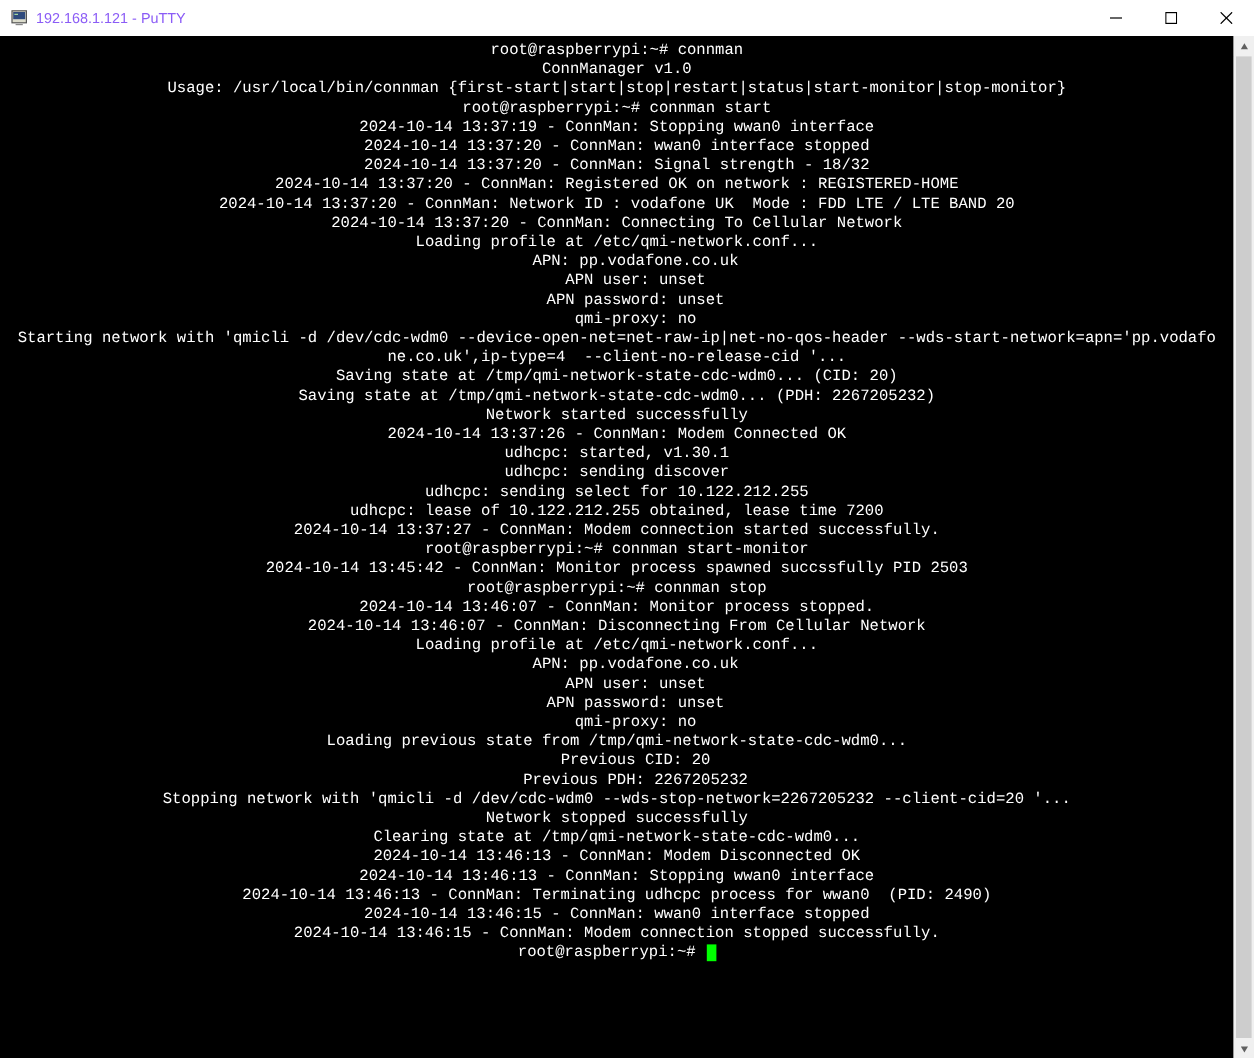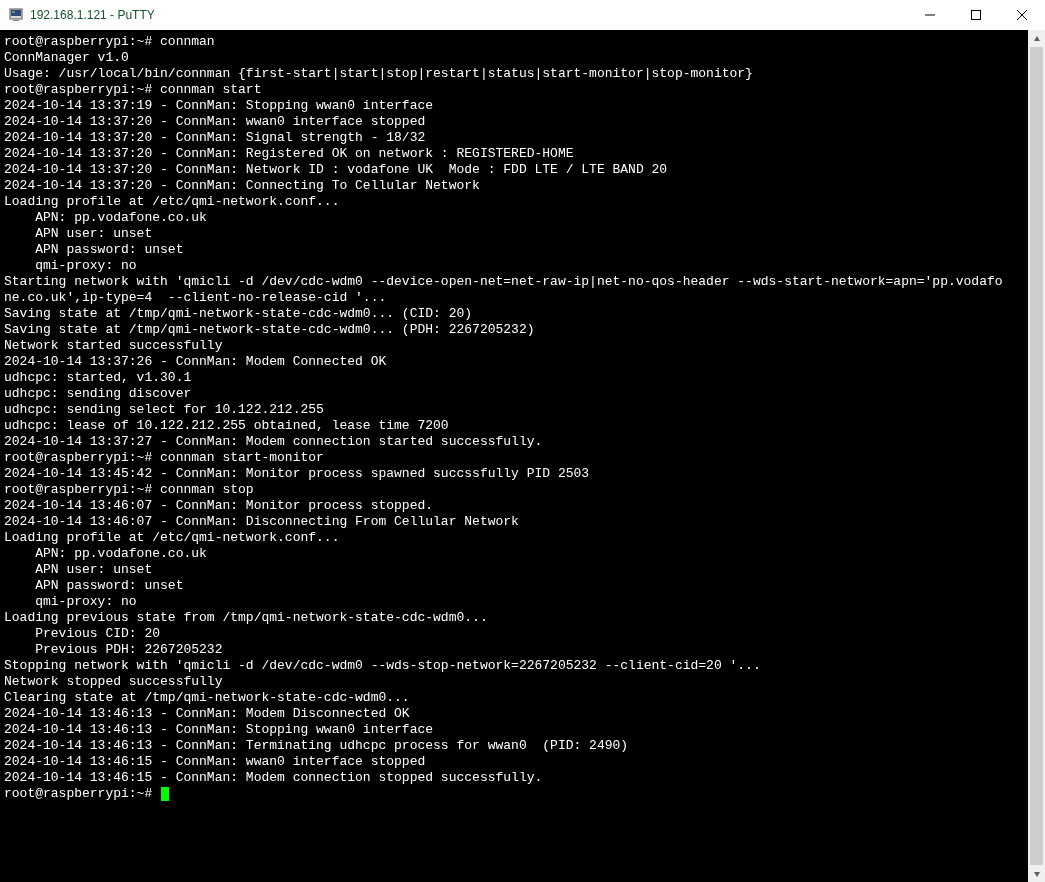--- a/index.html
+++ b/index.html
@@ -37,21 +37,21 @@
     width: 16px;
     height: 16px;
     margin: 0 6px 0 8px;
     display: flex;
     align-items: center;
     justify-content: center;
   }
 
   .titlebar .title {
     font-size: 12px;
-    color: #14532d;
+    color: #8b5cf6;
     flex: 1;
     white-space: nowrap;
     overflow: hidden;
   }
 
   .win-controls {
     display: flex;
     height: 30px;
   }
 
@@ -84,20 +84,21 @@
     flex: 1;
     background: #000000;
     color: #ffffff;
     font-family: "Courier New", Courier, monospace;
     font-size: 13px;
     line-height: 16px;
     padding: 4px 4px 4px 4px;
     white-space: pre;
     overflow: hidden;
     letter-spacing: 0;
+    text-align: center;
   }
 
   .terminal .line {
     white-space: pre;
   }
 
   .cursor {
     display: inline-block;
     width: 8px;
     height: 14px;

